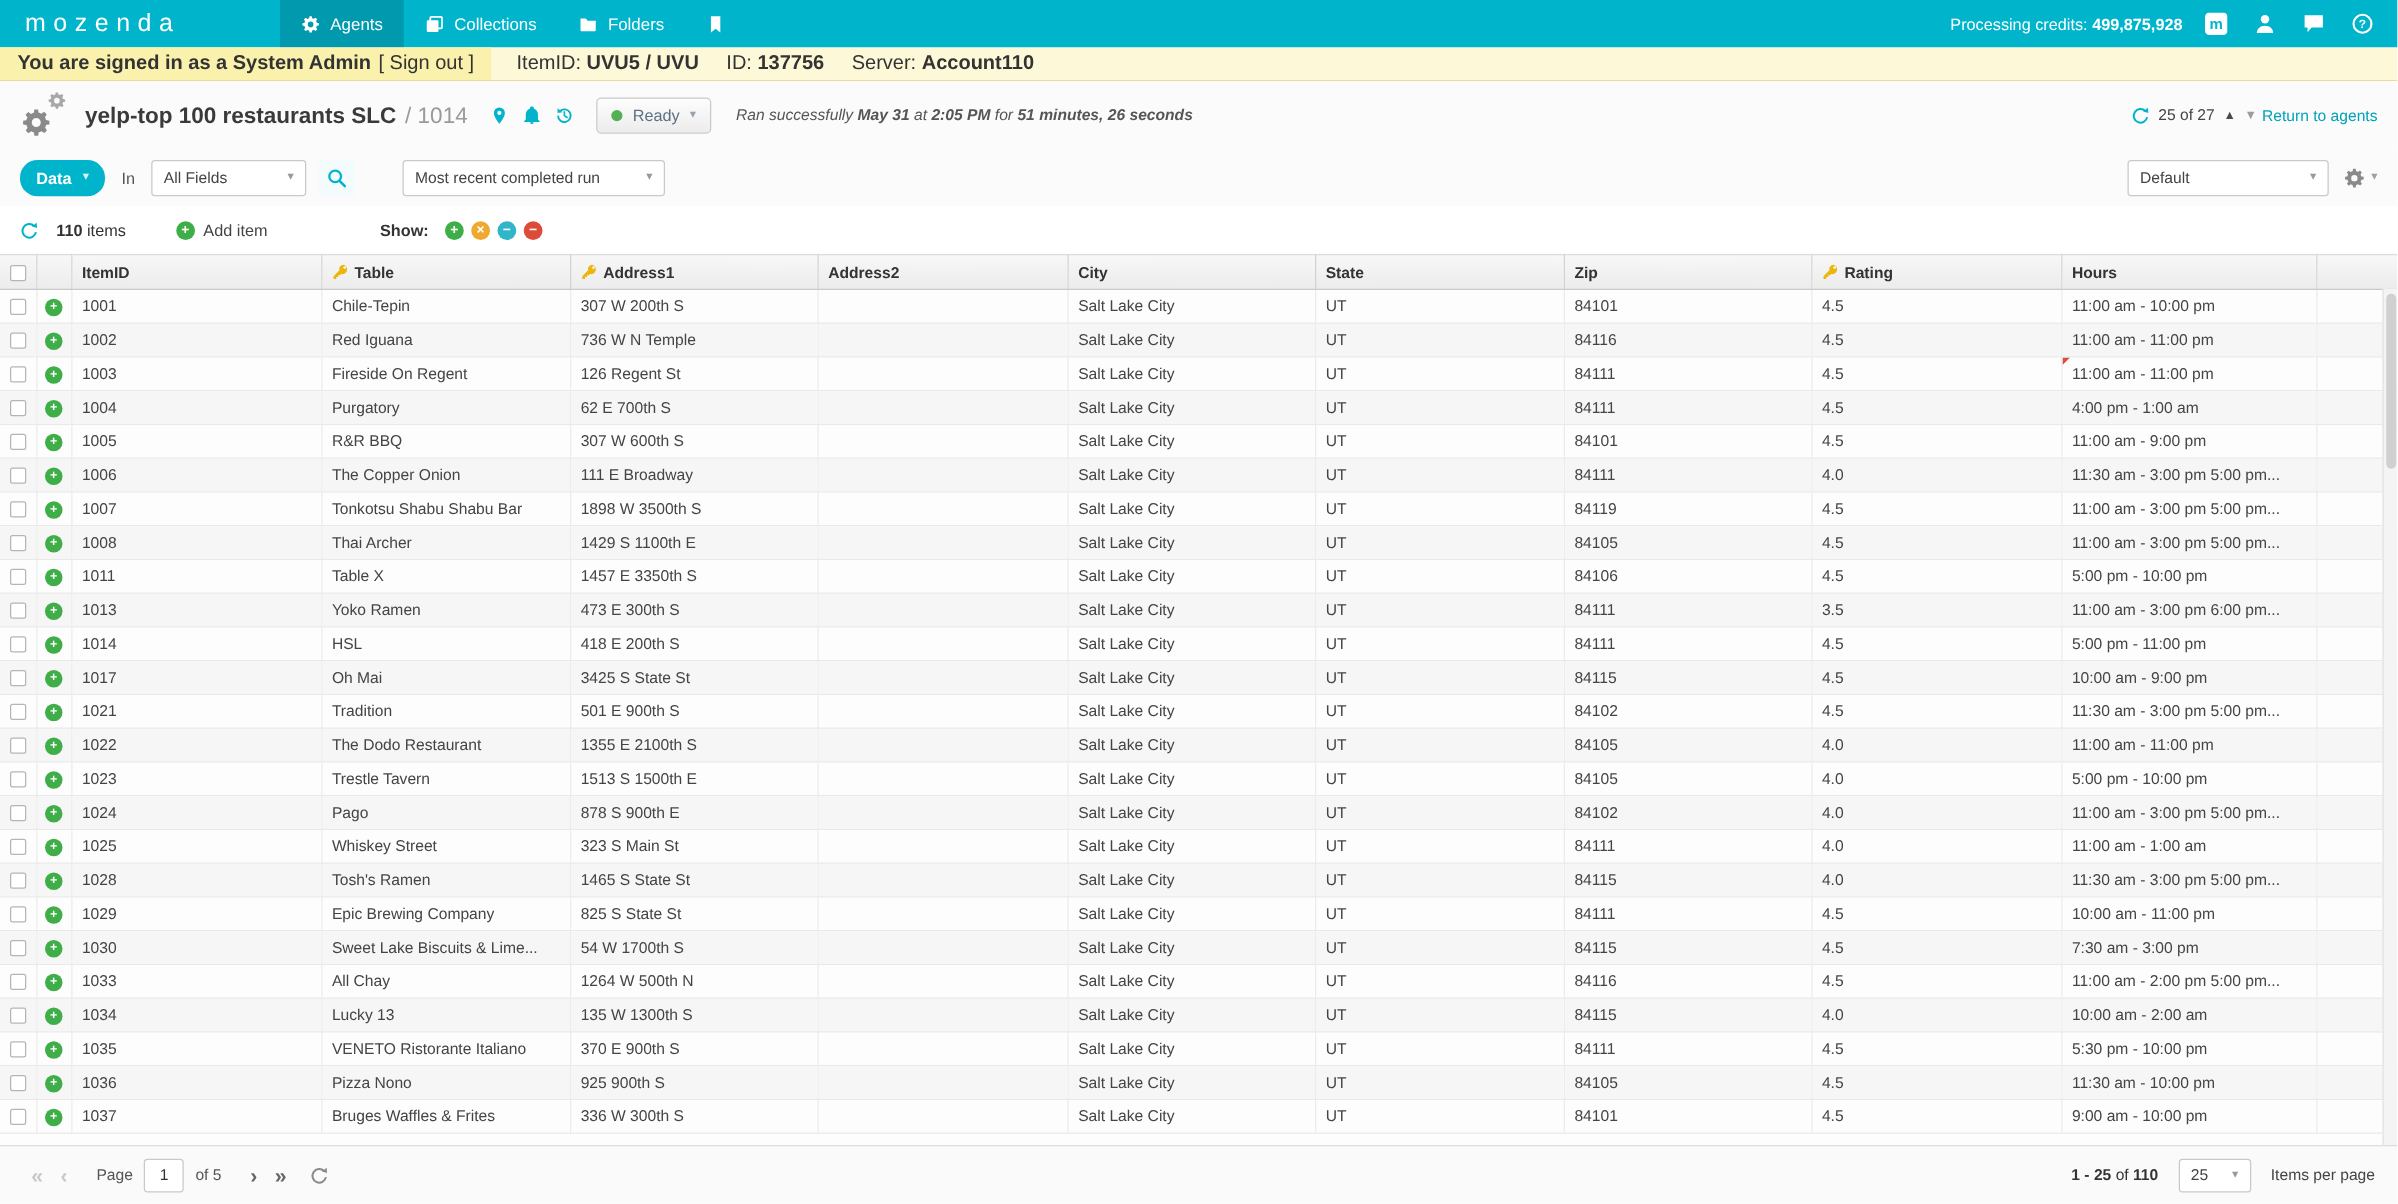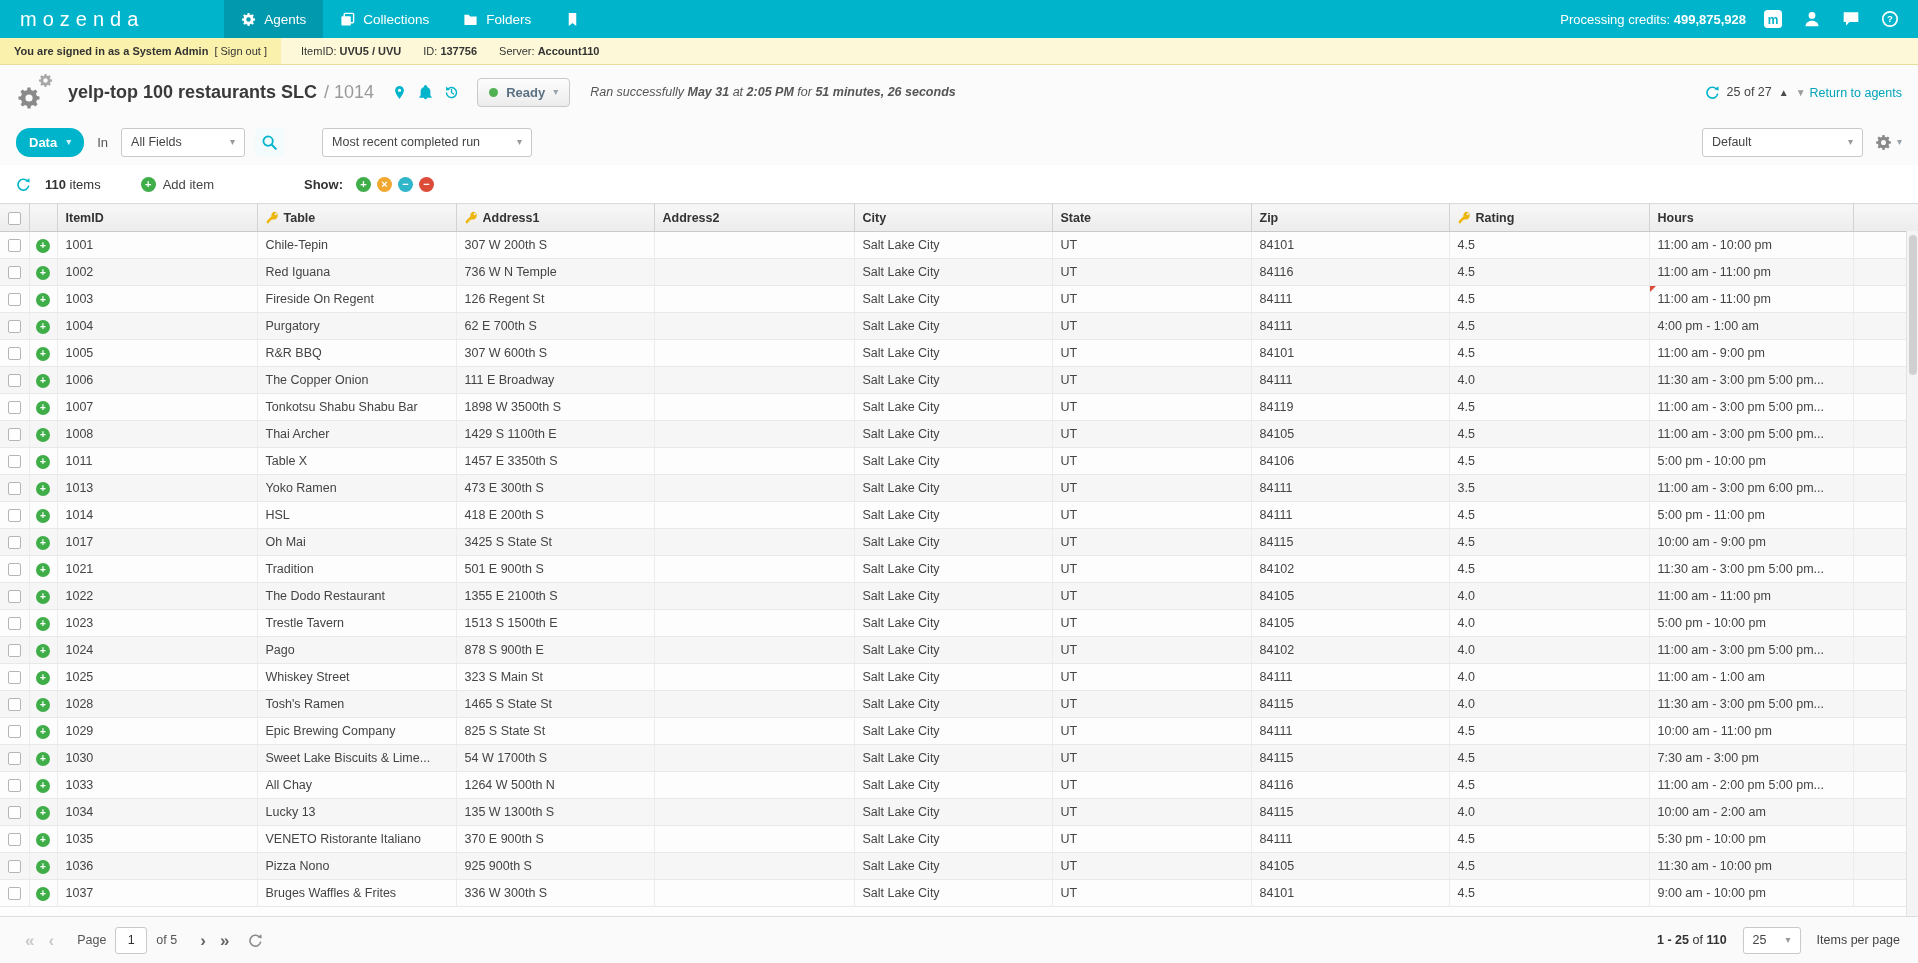--- a/index.html
+++ b/index.html
@@ -15,38 +15,38 @@
   .nav-item{display:flex;align-items:center;gap:8px;padding:0 17px;font-size:13.5px;cursor:pointer}
   .nav-item.active{background:var(--nav-active-bg,#0099ad)}
   .nav-icon svg{width:15px;height:15px}
   .nav-right{margin-left:auto;display:flex;align-items:center;gap:15px;padding-right:16px}
   .credits{font-size:13px;white-space:nowrap}
   .credits b{font-weight:bold}
   .nav-iconbtn{width:24px;height:24px;display:flex;align-items:center;justify-content:center;cursor:pointer}
   .nav-iconbtn svg{width:18px;height:18px}
 
   
-  .admin-bar{height:27px;background:var(--admin-bar-bg,#fdf9d8);border-bottom:1px solid #e6dd9b;display:flex;align-items:stretch;font-size:11px;color:#333;flex:0 0 auto}
+  .admin-bar{height:27px;background:var(--admin-bar-bg,#fdf9d8);border-bottom:1px solid #e6dd9b;display:flex;align-items:stretch;font-size:16px;color:#333;flex:0 0 auto}
   .admin-left{background:var(--admin-bar-left-bg,#faf1ad);display:flex;align-items:center;padding:0 14px;white-space:nowrap}
   .admin-left .signed{font-weight:bold}
   .admin-left .signout{margin-left:6px;cursor:pointer}
   .admin-info{display:flex;align-items:center;gap:22px;padding-left:20px;white-space:nowrap}
   .admin-info b{font-weight:bold}
 
   
   .agent-header{height:54px;background:#fbfbfb;display:flex;align-items:center;padding:0 16px;flex:0 0 auto}
   .agent-icon{position:relative;width:40px;height:38px;color:#8a8a8a;margin-right:12px;flex:0 0 auto}
   .agent-icon .g1{position:absolute;left:1px;bottom:1px;width:24px;height:24px}
   .agent-icon .g2{position:absolute;right:3px;top:0;width:15px;height:15px;color:#a8a8a8}
   .agent-title{font-size:18px;font-weight:bold;color:#3a3a3a;white-space:nowrap}
   .agent-id{font-size:18px;color:#9a9a9a;margin-left:7px;font-weight:normal}
   .title-icons{display:flex;align-items:center;gap:11px;margin:0 18px;color:var(--brand,#00b5cb)}
   .title-ic{cursor:pointer}
   .title-ic svg{width:15px;height:15px}
-  .status-btn{display:flex;align-items:center;gap:8px;height:29px;padding:0 11px;border:1px solid #c9c9c9;border-radius:4px;background:linear-gradient(#fdfdfd,#ececec);color:#5b7083;font-weight:bold;font-size:13px;cursor:pointer;white-space:nowrap}
+  .status-btn{display:flex;align-items:center;gap:8px;height:29px;padding:0 11px;border:1px solid #c9c9c9;border-radius:4px;background:linear-gradient(#fdfdfd,#ececec);color:#5b7083;font-weight:normal;font-size:13px;cursor:pointer;white-space:nowrap}
   .status-dot{width:9px;height:9px;border-radius:50%;background:var(--status-green,#52b152)}
   .caret{color:#98a2ad;font-size:10px;line-height:1}
   .run-status{margin-left:20px;font-style:italic;color:#555;font-size:12.5px;white-space:nowrap}
   .header-right{margin-left:auto;display:flex;flex-direction:row;align-items:flex-end;gap:4px}
   .record-nav{display:flex;align-items:center;gap:7px;color:#444;font-size:12.5px}
   .icbtn{cursor:pointer}
   .icbtn svg{width:15px;height:15px}
   .teal{color:var(--brand,#00b5cb)}
   .tri-up{color:#4a4a4a;font-size:10px;cursor:pointer}
   .tri-down{color:#9d9d9d;font-size:10px;cursor:pointer}

